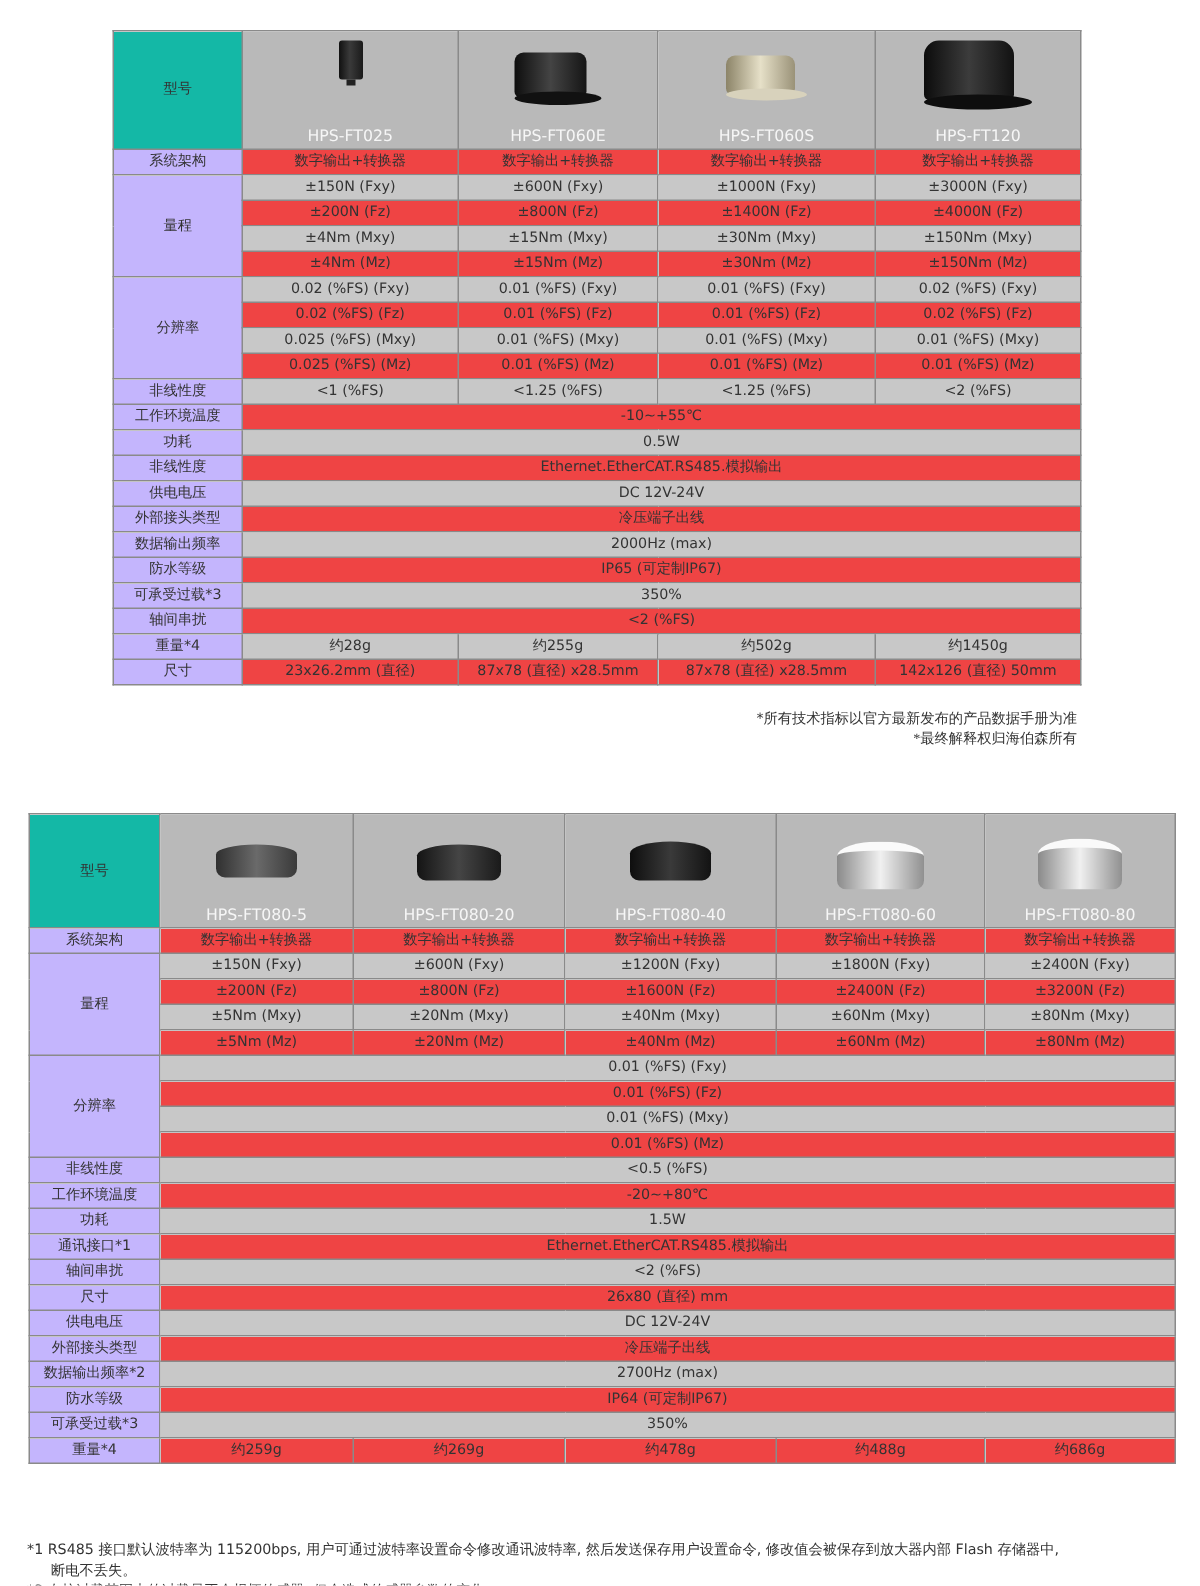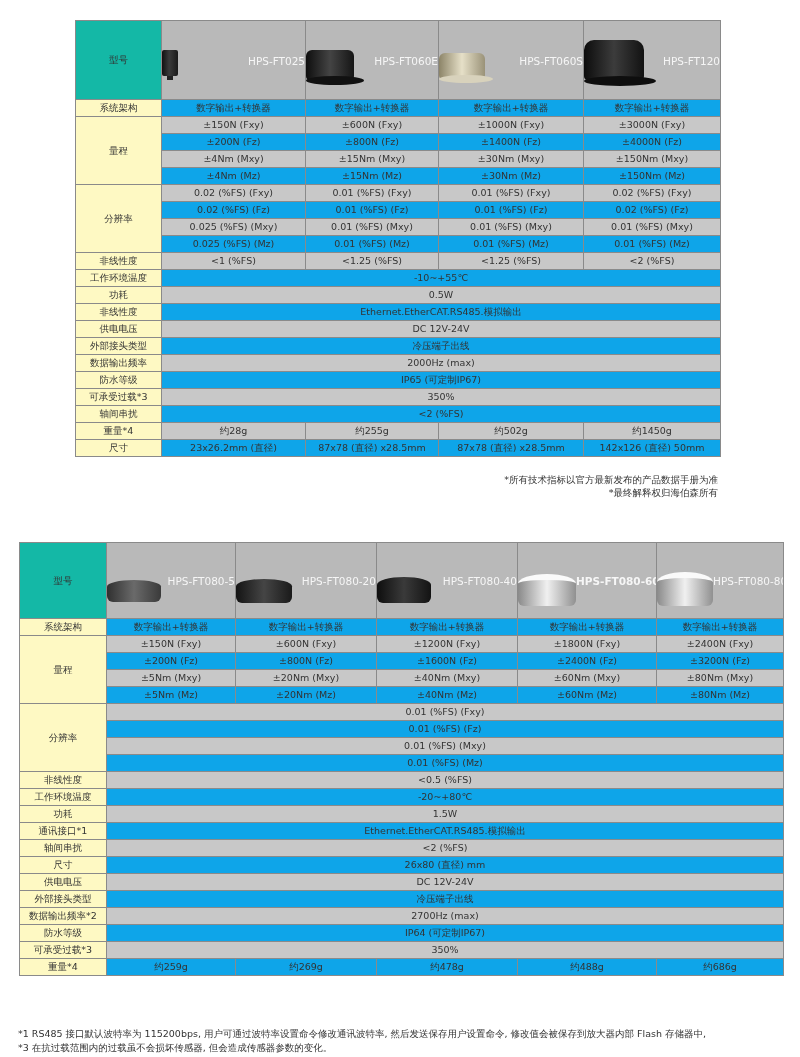--- a/index.html
+++ b/index.html
@@ -2,25 +2,25 @@
 <html><head>
 <meta charset="utf-8">
 <style>
   html, body { margin:0; padding:0; background:#ffffff; }
   body { width:800px; height:1057px; position:relative; overflow:hidden;
          font-family:"DejaVu Sans","Liberation Sans",sans-serif; color:#333; }
   table.spec { border-collapse:collapse; table-layout:fixed; position:absolute; }
   table.spec td { border:1px solid #8a8a8a; text-align:center; vertical-align:middle;
                   font-size:9.5px; line-height:16px; height:16px; padding:0; white-space:nowrap; overflow:hidden; color:#333; }
   td.g { background:#c8c8c8; }
-  td.w { background:#0ea5e9; }
-  td.label { background:#fef9c3; color:#333; }
+  td.w { background:#ef4444; }
+  td.label { background:#c4b5fd; color:#333; }
   td.head { background:#b9b9b9; color:#f4f4f4; font-size:10.5px; }
   td.head-label { background:#14b8a6; color:#f4f4f4; font-size:10.5px; }
-  .prod { display:flex; align-items:center; height:100%; }
+  .prod { display:flex; flex-direction:column; align-items:center; justify-content:flex-end; height:100%; }
   .prod .name { color:#f6f6f6; font-size:10.5px; line-height:14px; margin-top:2px; margin-bottom:1px; }
   
   .cyl-small { width:16px; height:26px; background:linear-gradient(90deg,#111,#3a3a3a 45%,#1a1a1a); border-radius:2px; position:relative; margin-top:6px; }
   .cyl-small:after { content:""; position:absolute; left:5px; bottom:-4px; width:6px; height:4px; background:#222; }
   .puck { position:relative; }
   .puck .body { border-radius:6px 6px 4px 4px; }
   .puck .flange { border-radius:50%; margin:-4px auto 0; }
   .note-right { position:absolute; right:82px; font-size:9.5px; text-align:right; color:#333; line-height:14px;margin-top:12px; }
   .footnotes { position:absolute; left:18px; top:1027px; width:775px; font-size:9.5px; line-height:13.5px; color:#333; }
   .footnotes p { margin:0; }
@@ -230,21 +230,21 @@
     </td>
     <td class="head" style="height:75px;">
       <div class="prod">
         <div class="puck" style="margin-top:18px;">
           <div class="body" style="width:54px;height:26px;background:linear-gradient(90deg,#0e0e0e,#3a3a3a 50%,#131313);border-radius:50% 50% 6px 6px / 30% 30% 6px 6px;"></div>
         </div>
         <div style="flex:1"></div>
         <span class="name">HPS-FT080-40</span>
       </div>
     </td>
-    <td class="head" style="height:75px;font-weight:bold;">
+    <td class="head" style="height:75px;">
       <div class="prod">
         <div class="puck" style="margin-top:18px;">
           <div class="body" style="width:58px;height:26px;background:linear-gradient(90deg,#8a8a8a,#f0f0f0 50%,#909090);border-top:6px solid #fafafa;border-radius:50% 50% 6px 6px / 30% 30% 6px 6px;"></div>
         </div>
         <div style="flex:1"></div>
         <span class="name">HPS-FT080-60</span>
       </div>
     </td>
     <td class="head" style="height:75px;">
       <div class="prod">
@@ -356,14 +356,15 @@
     <td class="w">约269g</td>
     <td class="w">约478g</td>
     <td class="w">约488g</td>
     <td class="w">约686g</td>
   </tr>
 </tbody>
   </table>
 
 <div class="footnotes">
   <p>*1 RS485 接口默认波特率为 115200bps, 用户可通过波特率设置命令修改通讯波特率, 然后发送保存用户设置命令, 修改值会被保存到放大器内部 Flash 存储器中,</p>
+  <p class="indent">断电不丢失。</p>
   <p>*3 在抗过载范围内的过载虽不会损坏传感器, 但会造成传感器参数的变化。</p>
 </div>
 
 </body></html>

